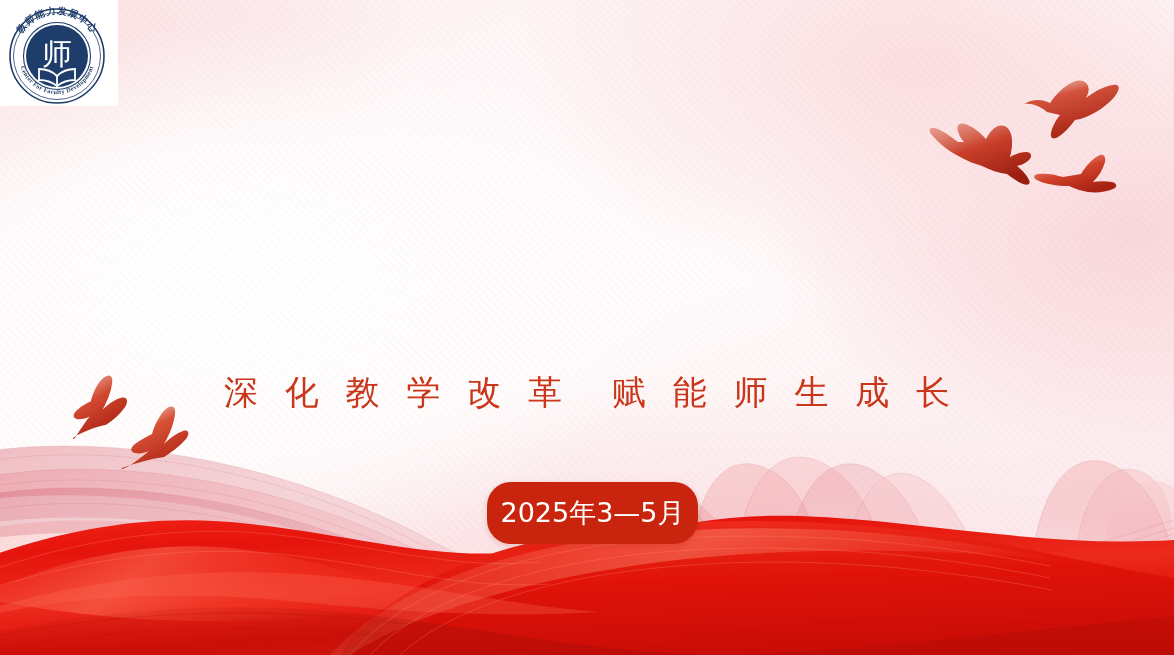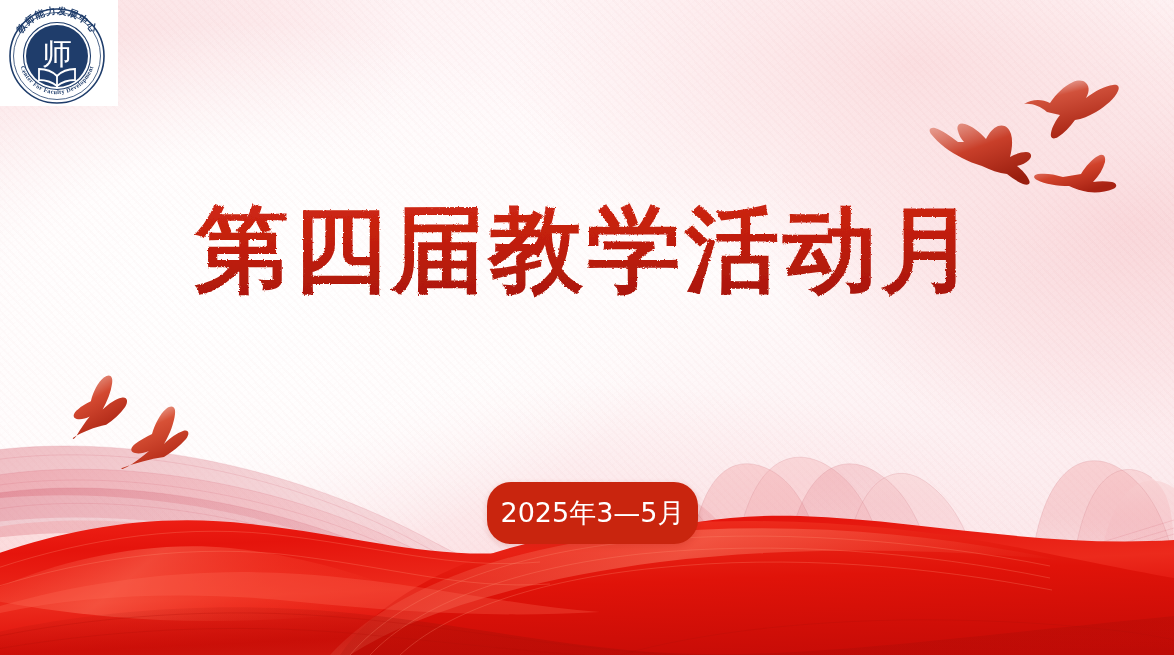--- a/index.html
+++ b/index.html
@@ -363,37 +363,20 @@
 
     <text x="51" y="60" text-anchor="middle" font-family="'DejaVu Sans','Liberation Sans',sans-serif" font-size="30" fill="#ffffff" font-weight="500">师</text>
 
     <g fill="none" stroke="#ffffff" stroke-width="1.8" stroke-linecap="round">
       <path d="M51,72 C46,67 39,65 33,65 L33,76 C39,76 46,78 51,82"></path>
       <path d="M51,72 C56,67 63,65 69,65 L69,76 C63,76 56,78 51,82"></path>
       <path d="M51,72 L51,82"></path>
     </g>
   </svg>
 
-  <div class="title">
-    <svg width="790" height="124" viewBox="0 0 790 124">
-      <defs>
-        <linearGradient id="titleInk" x1="0" y1="0" x2="0.15" y2="1">
-          <stop offset="0%" stop-color="#d22a15"></stop>
-          <stop offset="40%" stop-color="#c4200f"></stop>
-          <stop offset="100%" stop-color="#ab1709"></stop>
-        </linearGradient>
-        <filter id="brushRough" x="-10%" y="-10%" width="120%" height="120%">
-          <feTurbulence type="fractalNoise" baseFrequency="0.62" numOctaves="3" seed="7" result="n"></feTurbulence>
-          <feDisplacementMap in="SourceGraphic" in2="n" scale="2.6" xChannelSelector="R" yChannelSelector="G"></feDisplacementMap>
-        </filter>
-      </defs>
-      <g filter="url(#brushRough)" fill="url(#titleInk)">
-        <text x="395" y="96" text-anchor="middle" font-family="'DejaVu Sans','Liberation Sans',sans-serif" font-size="94" font-weight="700" letter-spacing="4">第四届教学活动月</text>
-      </g>
-    </svg>
-  </div>
-
+
+  <div class="subtitle">深 化 教 学 改 革　赋 能 师 生 成 长</div>
 
   <div class="date-badge">
     <span>2025年3—5月</span>
   </div>
 
 </div>
 
 </body></html>

